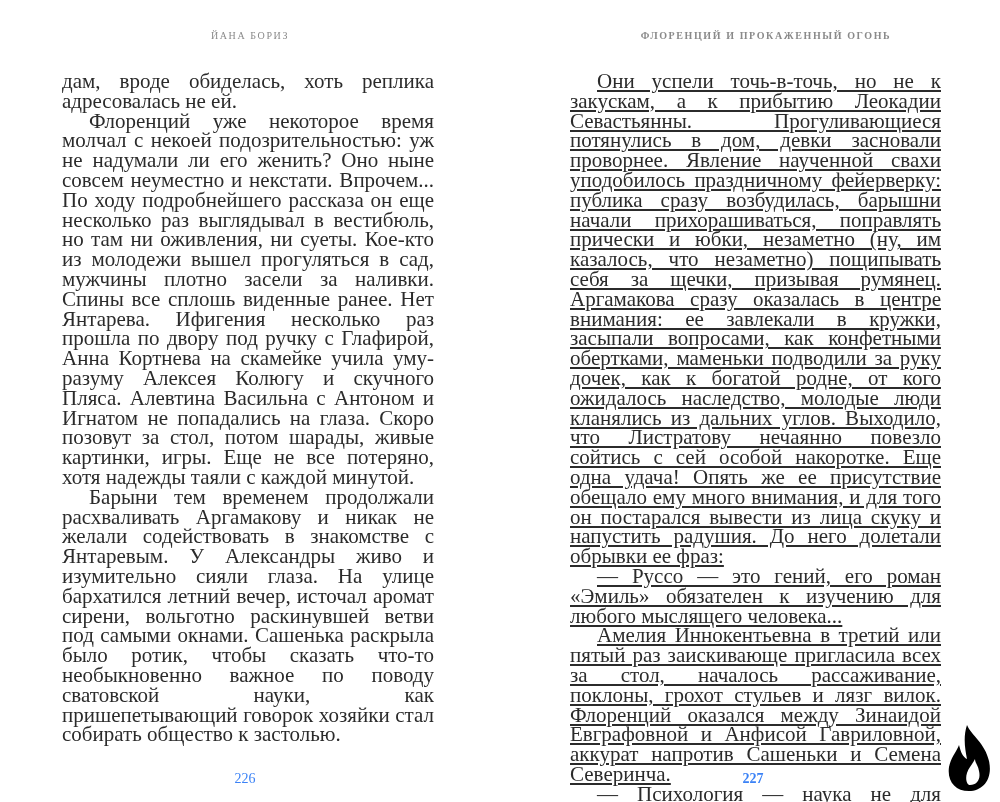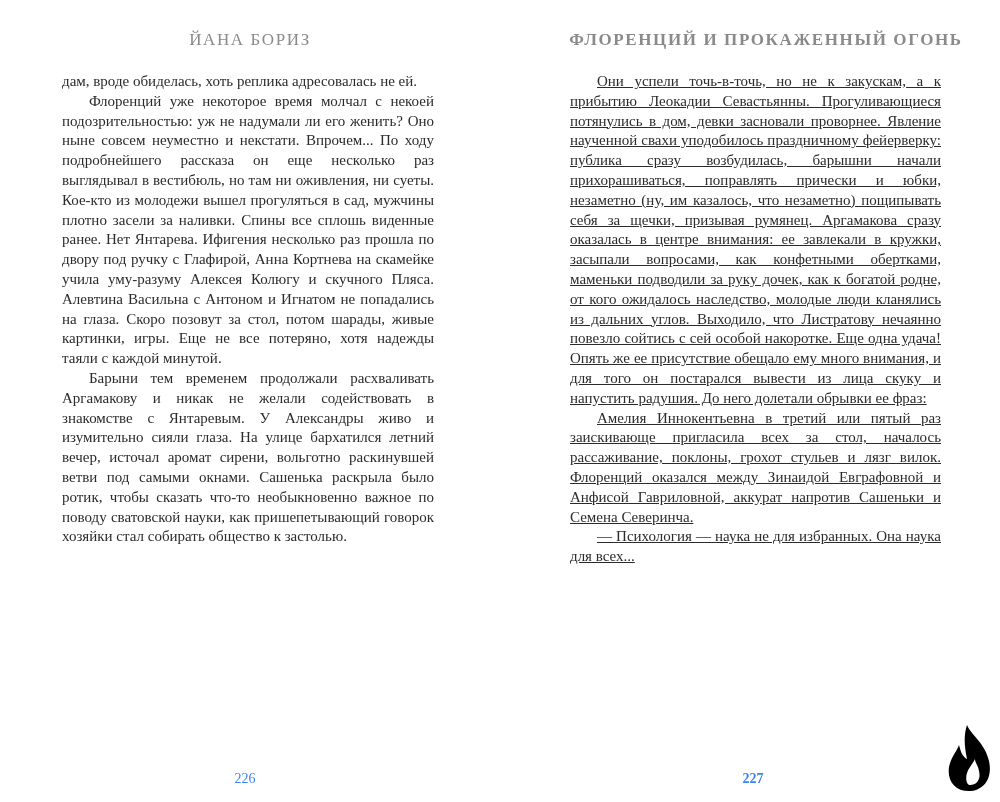--- a/index.html
+++ b/index.html
@@ -1,24 +1,24 @@
 <!DOCTYPE html>
 <html><head>
 <meta charset="utf-8">
 <style>
   html, body { margin:0; padding:0; }
   body { width:1000px; height:802px; background:#ffffff; position:relative; overflow:hidden;
          font-family:"Liberation Serif","DejaVu Serif",serif; color:#2b2b2b; }
   .page { position:absolute; top:0; width:500px; height:802px; }
   .page.left { left:0; }
   .page.right { left:500px; }
-  .running-head { position:absolute; top:30px; font-size:17px; letter-spacing:1.6px; color:#8a8a8a; text-align:center; }
+  .running-head { position:absolute; top:30px; font-size:10px; letter-spacing:1.6px; color:#8a8a8a; text-align:center; }
   .left .running-head { left:0; width:500px; }
   .right .running-head { left:16px; width:500px;font-weight:bold; }
-  .text { position:absolute; top:72px; font-size:15px; line-height:19.8px; text-align:justify; }
+  .text { position:absolute; top:72px; font-size:21px; line-height:19.8px; text-align:justify; }
   .left .text { left:62px; width:372px; }
   .right .text { left:70px; width:371px;text-decoration:underline; }
   .text p { margin:0; text-indent:27px; }
   .text p.noindent { text-indent:0; }
   .folio { position:absolute; top:771px; font-size:14px; color:#3b82f6; text-align:center; width:60px; }
   .left .folio { left:215px; }
   .right .folio { left:223px;font-weight:bold; }
   .flame { position:absolute; left:945px; top:723px; width:50px; height:70px; }
 </style>
 </head>
@@ -31,20 +31,21 @@
     <p>Флоренций уже некоторое время молчал с некоей подозрительностью: уж не надумали ли его женить? Оно ныне совсем неуместно и некстати. Впрочем... По ходу подробнейшего рассказа он еще несколько раз выглядывал в вестибюль, но там ни оживления, ни суеты. Кое-кто из молодежи вышел прогуляться в сад, мужчины плотно засели за наливки. Спины все сплошь виденные ранее. Нет Янтарева. Ифигения несколько раз прошла по двору под ручку с Глафирой, Анна Кортнева на скамейке учила уму-разуму Алексея Колюгу и скучного Пляса. Алевтина Васильна с Антоном и Игнатом не попадались на глаза. Скоро позовут за стол, потом шарады, живые картинки, игры. Еще не все потеряно, хотя надежды таяли с каждой минутой.</p>
     <p>Барыни тем временем продолжали расхваливать Аргамакову и никак не желали содействовать в знакомстве с Янтаревым. У Александры живо и изумительно сияли глаза. На улице бархатился летний вечер, источал аромат сирени, вольготно раскинувшей ветви под самыми окнами. Сашенька раскрыла было ротик, чтобы сказать что-то необыкновенно важное по поводу сватовской науки, как пришепетывающий говорок хозяйки стал собирать общество к застолью.</p>
   </div>
   <div class="folio">226</div>
 </div>
 
 <div class="page right">
   <div class="running-head">ФЛОРЕНЦИЙ И ПРОКАЖЕННЫЙ ОГОНЬ</div>
   <div class="text">
     <p>Они успели точь-в-точь, но не к закускам, а к прибытию Леокадии Севастьянны. Прогуливающиеся потянулись в дом, девки засновали проворнее. Явление наученной свахи уподобилось праздничному фейерверку: публика сразу возбудилась, барышни начали прихорашиваться, поправлять прически и юбки, незаметно (ну, им казалось, что незаметно) пощипывать себя за щечки, призывая румянец. Аргамакова сразу оказалась в центре внимания: ее завлекали в кружки, засыпали вопросами, как конфетными обертками, маменьки подводили за руку дочек, как к богатой родне, от кого ожидалось наследство, молодые люди кланялись из дальних углов. Выходило, что Листратову нечаянно повезло сойтись с сей особой накоротке. Еще одна удача! Опять же ее присутствие обещало ему много внимания, и для того он постарался вывести из лица скуку и напустить радушия. До него долетали обрывки ее фраз:</p>
+    <p>— Руссо — это гений, его роман «Эмиль» обязателен к изучению для любого мыслящего человека...</p>
     <p>Амелия Иннокентьевна в третий или пятый раз заискивающе пригласила всех за стол, началось рассаживание, поклоны, грохот стульев и лязг вилок. Флоренций оказался между Зинаидой Евграфовной и Анфисой Гавриловной, аккурат напротив Сашеньки и Семена Северинча.</p>
     <p>— Психология — наука не для избранных. Она наука для всех...</p>
   </div>
   <div class="folio">227</div>
 </div>
 
 <svg class="flame" viewBox="0 0 50 70">
   <path fill="#000" d="M22 2 C26 12 40 20 44 38 C48 56 38 68 24 68 C10 68 2 58 4 44 C6 34 12 28 14 22 C16 30 18 34 22 36 C20 26 18 14 22 2 Z
      M25 62 C32 62 36 56 34 48 C33 42 30 40 30 36 C27 42 24 44 22 50 C20 56 22 62 25 62 Z" fill-rule="evenodd"></path>
 </svg>

